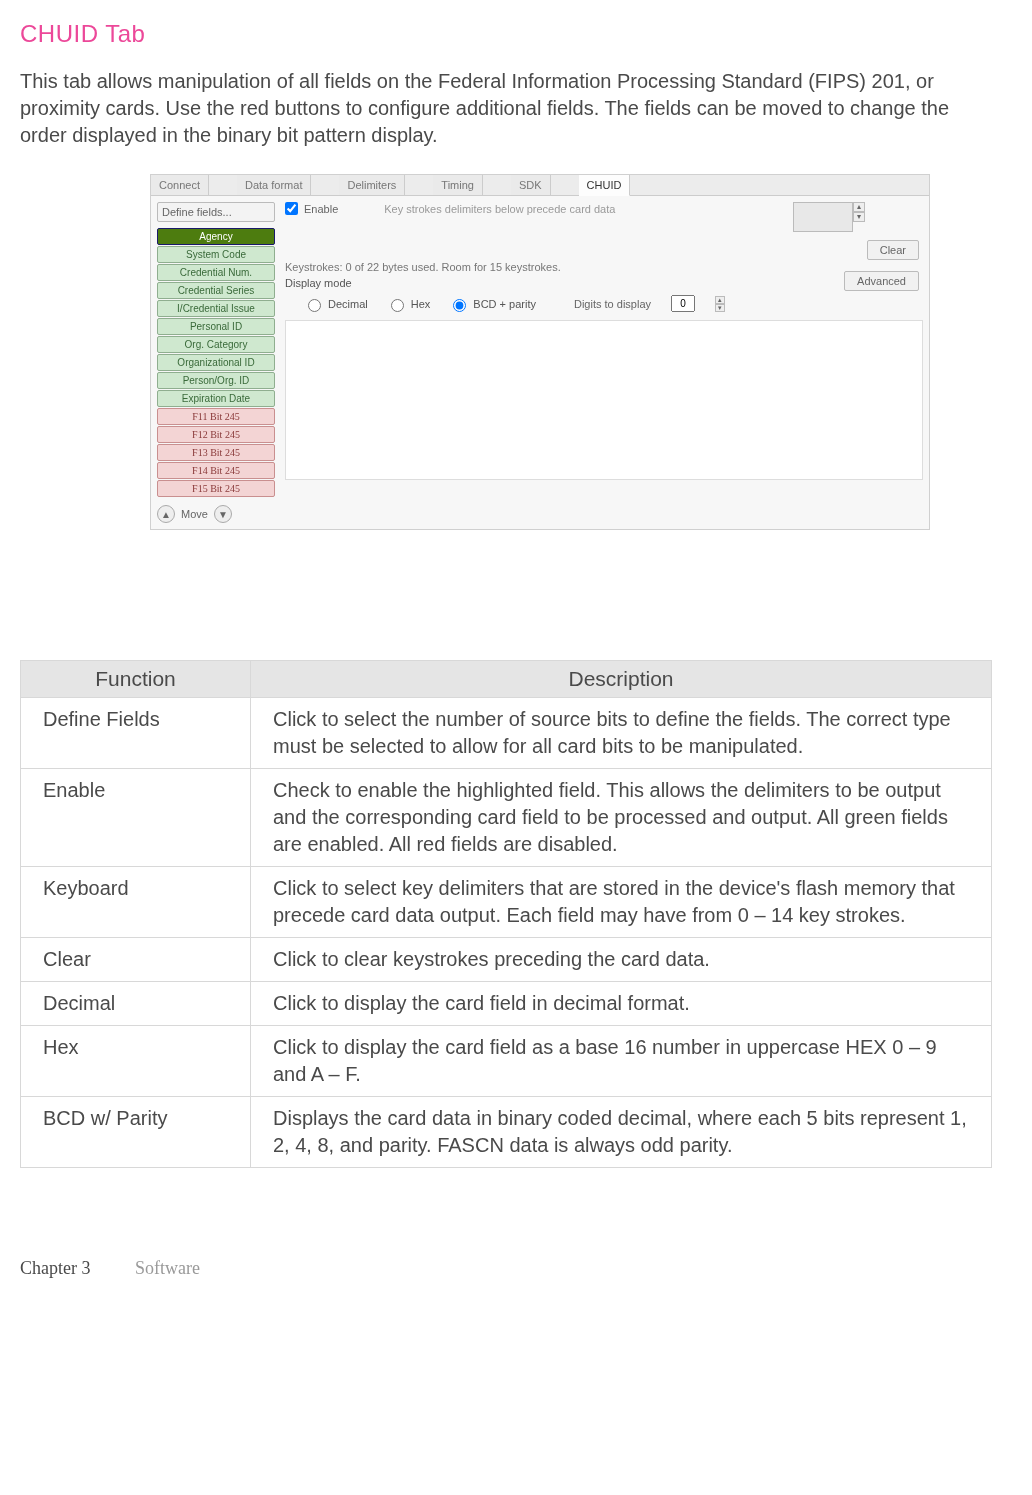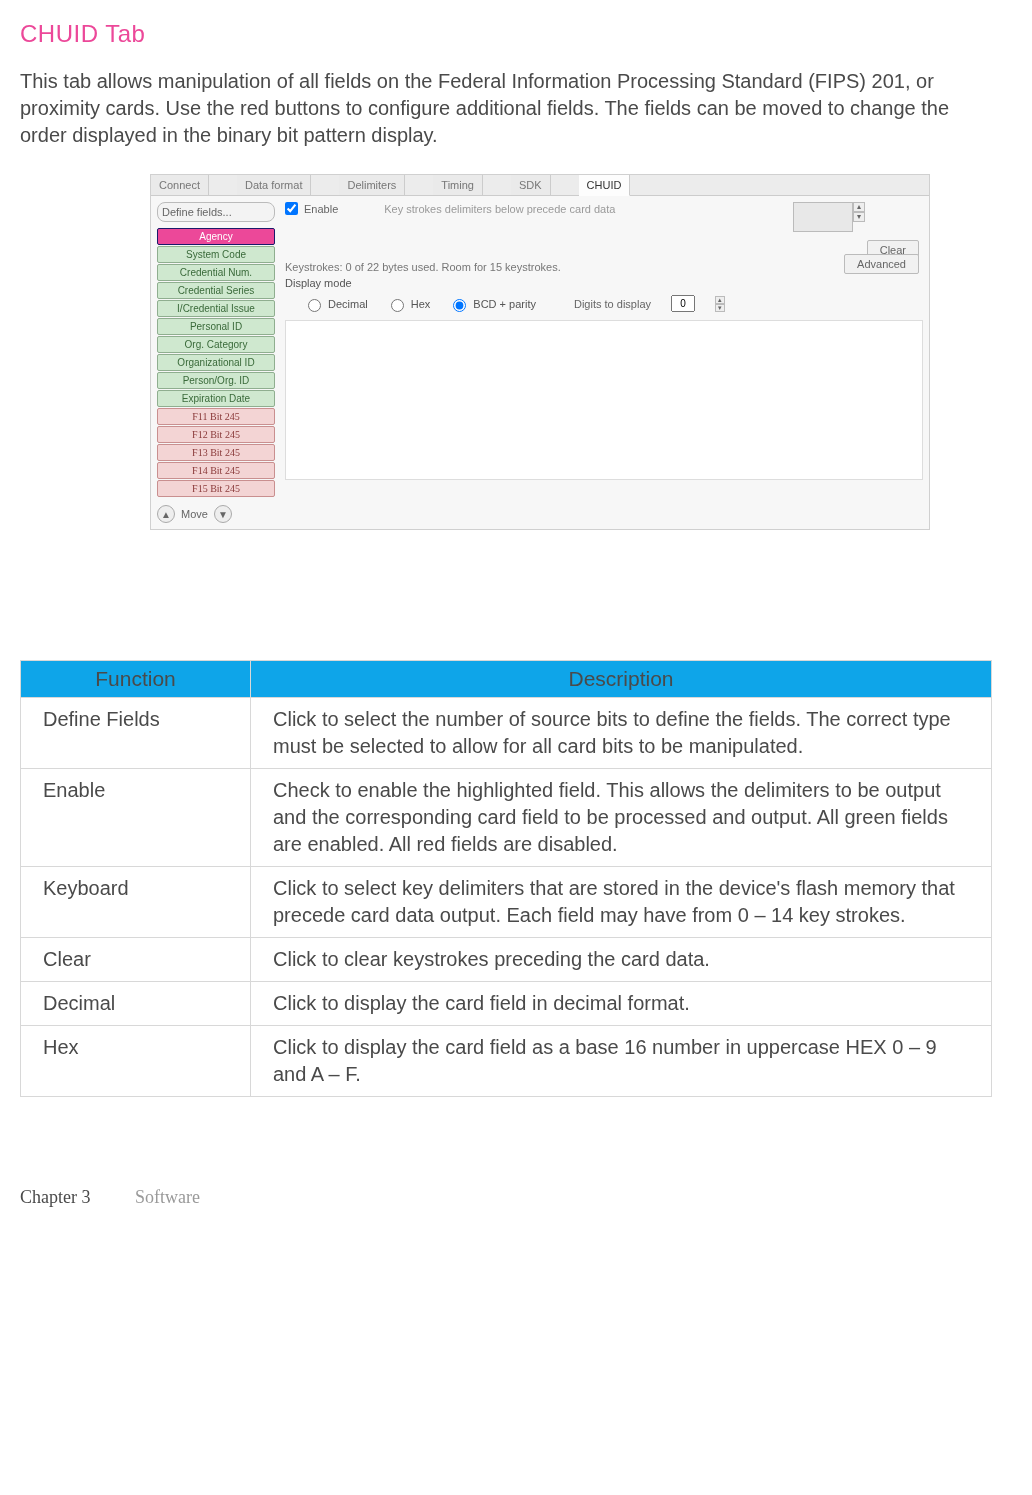--- a/index.html
+++ b/index.html
@@ -54,35 +54,35 @@
   }
   .app-body {
     display: flex;
     padding: 6px;
     gap: 10px;
   }
   .left-col { width: 118px; }
   .define-btn {
     background: #f3f3f3;
     border: 1px solid #bbb;
-    border-radius: 8px;
+    border-radius: 2px;
     padding: 3px 4px;
     margin-bottom: 6px;
     text-align: left;
   }
   .field-list { display: flex; flex-direction: column; gap: 1px; }
   .field-item {
     border: 1px solid #8fae8f;
     border-radius: 2px;
     padding: 2px 4px;
     font-size: 10px;
     text-align: center;
   }
   .field-item.agency {
-    background: #ec4899;
+    background: #4d7c0f;
     color: #fff;
     border-color: #1a1a6a;
   }
   .field-item.green { background: #cfe8cf; color: #3a6a3a; }
   .field-item.red   { background: #f3d4d4; color: #8a3a3a; border-color: #c98f8f; font-family: Liberation Serif, serif; }
   .move-row {
     display: flex;
     align-items: center;
     gap: 6px;
     margin-top: 8px;
@@ -123,21 +123,21 @@
     width: 100%;
     border-collapse: collapse;
     font-size: 20px;
     color:#4a4a4a;
   }
   table.desc th {
     font-weight: normal;
     text-align: center;
     padding: 6px 10px;
     border: 1px solid #d8d8d8;
-    background:#0ea5e9;
+    background:#e5e5e5;
     color:#4a4a4a;
     font-size:21px;
   }
   table.desc td {
     padding: 8px 22px;
     border: 1px solid #d8d8d8;
     vertical-align: top;
     line-height:1.35;
   }
   table.desc td:first-child { width: 230px; white-space: nowrap;}
@@ -196,21 +196,21 @@
         <input type="checkbox" checked="" style="">
         <span>Enable</span>
         <span class="note">Key strokes delimiters below precede card data</span>
       </div>
       <div class="kbd-box"></div>
       <div class="spinner-ud">
           <span>▴</span>
           <span>▾</span>
         </div>
       <div class="btn-side" style="top:38px">Clear</div>
-      <div class="btn-side" style="top:52px">Advanced</div>
+      <div class="btn-side" style="top:69px">Advanced</div>
       <div class="status-line">Keystrokes: 0 of 22 bytes used. Room for 15 keystrokes.</div>
       <div class="mode-line">Display mode</div>
       <div class="radio-row">
         <label>
             <input type="radio" name="dm" style=""> 
             <span>Decimal</span>
           </label>
         <label>
             <input type="radio" name="dm" style=""> 
             <span>Hex</span>
@@ -258,19 +258,23 @@
         <td>Click to clear keystrokes preceding the card data.</td>
       </tr>
       <tr>
         <td>Decimal</td>
         <td>Click to display the card field in decimal format.</td>
       </tr>
       <tr>
         <td>Hex</td>
         <td>Click to display the card field as a base 16 number in uppercase HEX 0 – 9 and A – F.</td>
       </tr>
+      <tr>
+        <td>BCD w/ Parity</td>
+        <td>Displays the card data in binary coded decimal, where each 5 bits represent 1, 2, 4, 8, and parity. FASCN data is always odd parity.</td>
+      </tr>
     </tbody>
 </table>
 
 <div class="footer">
   <span>Chapter 3</span>
   <span class="soft">Software</span>
 </div>
 
 </body></html>

